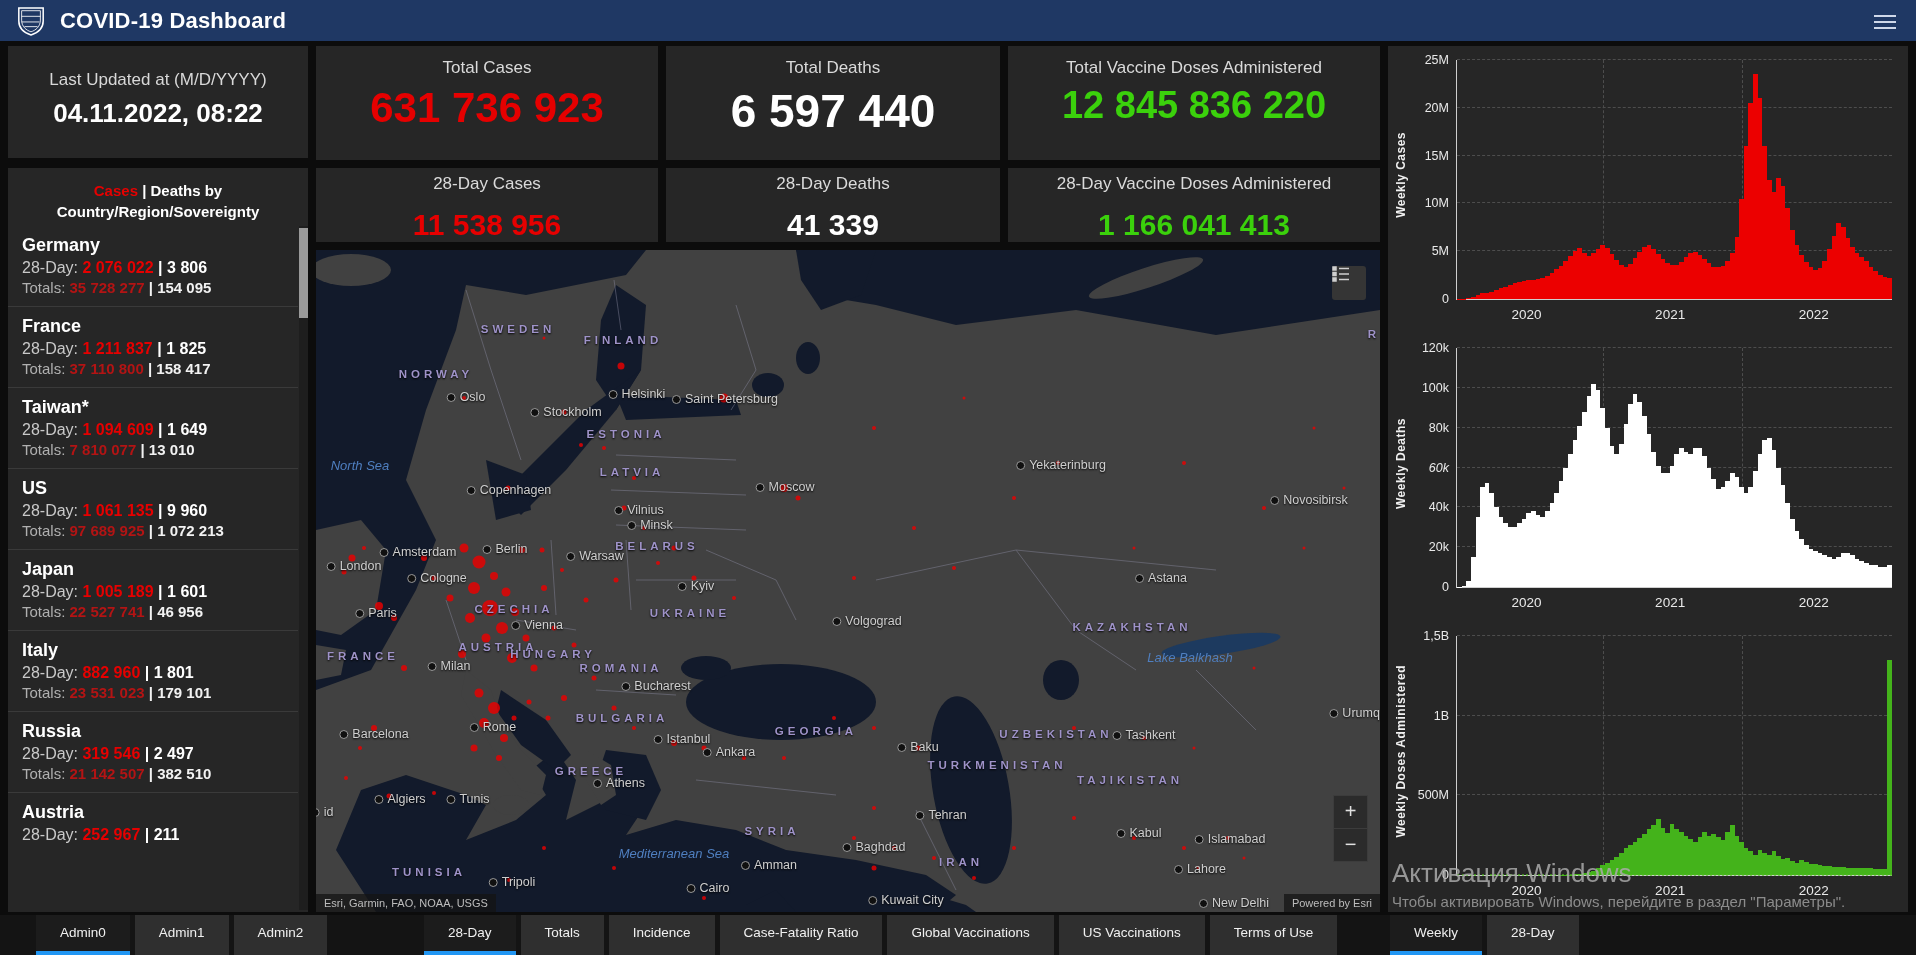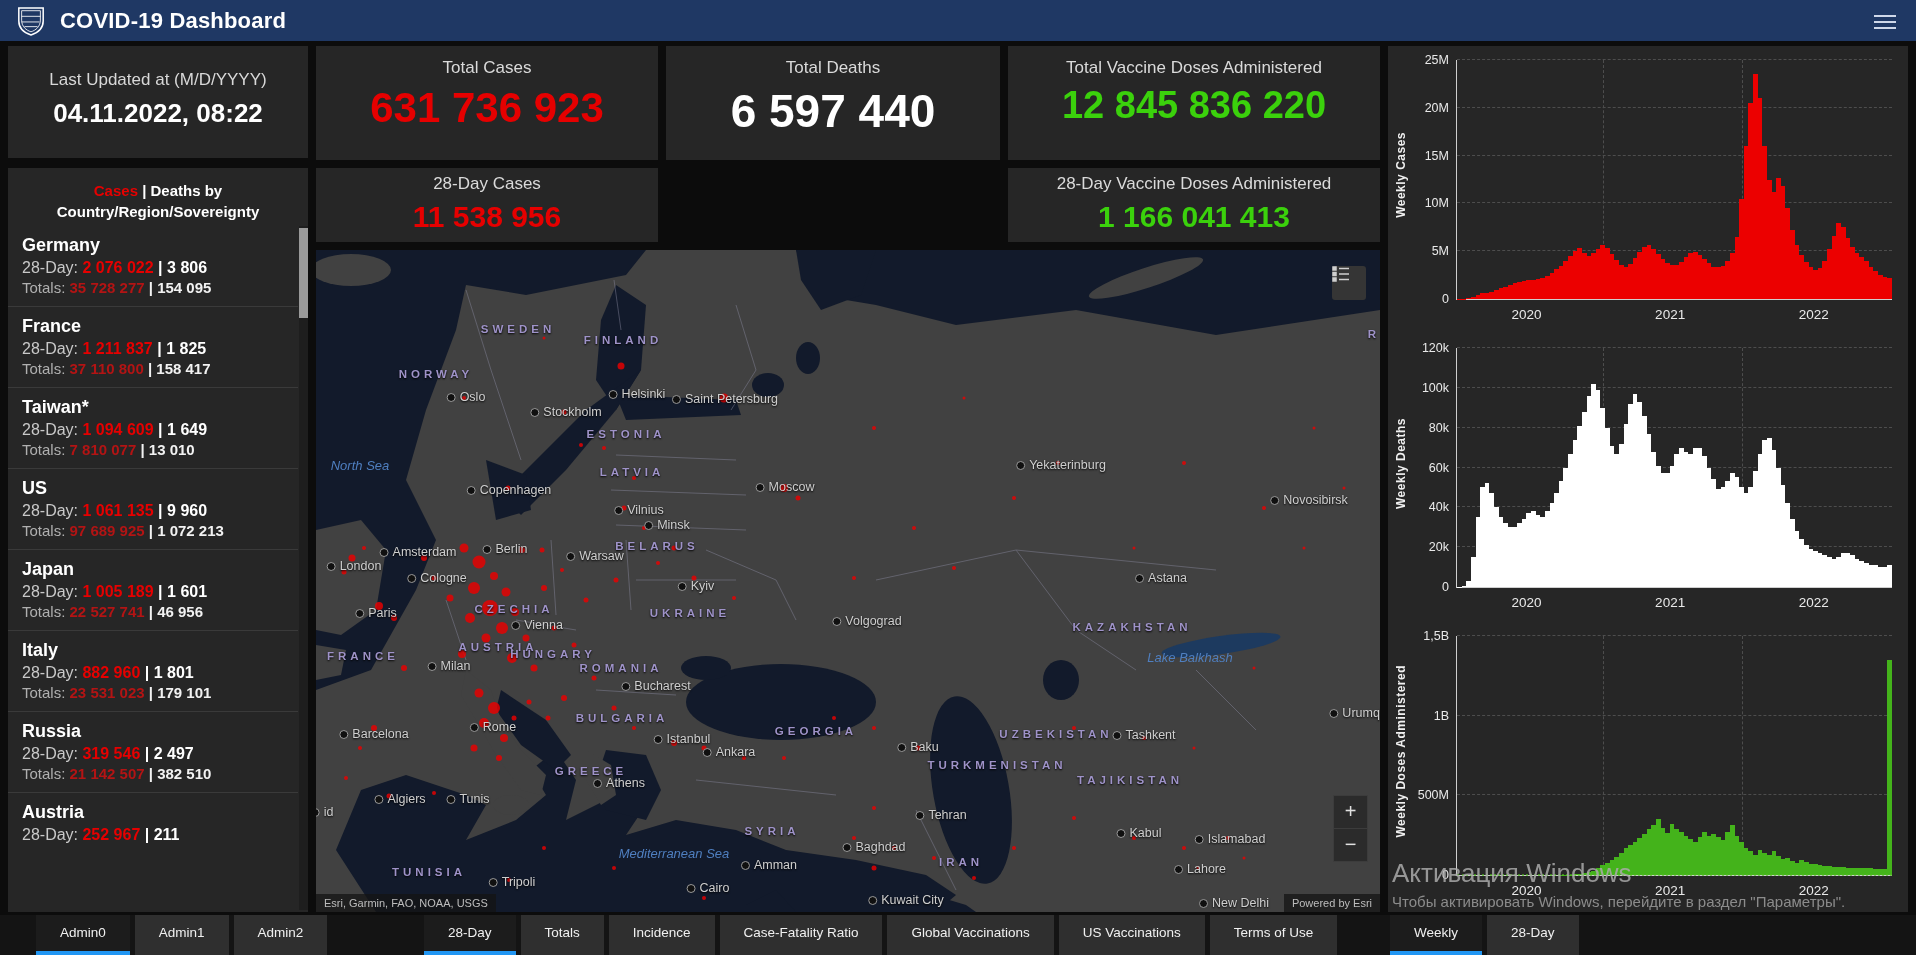--- a/index.html
+++ b/index.html
@@ -50,21 +50,21 @@
   #b-td{left:666px;top:46px;width:334px;height:114px;}
   #b-tv{left:1008px;top:46px;width:372px;height:114px;}
   #b-tc .s-value{font-size:42px;}
   #b-td .s-value{font-size:46px;}
   #b-tv .s-value{font-size:38px;}
   #b-dc,#b-dd,#b-dv{top:168px;height:74px;}
   #b-dc{left:316px;width:342px;}
   #b-dd{left:666px;width:334px;}
   #b-dv{left:1008px;width:372px;}
   #b-dc .s-label,#b-dd .s-label,#b-dv .s-label{margin-top:6px;}
-  #b-dc .s-value,#b-dd .s-value,#b-dv .s-value{font-size:30px;margin-top:6px;}
+  #b-dc .s-value,#b-dd .s-value,#b-dv .s-value{font-size:30px;margin-top:14px;}
 
   
   #map-panel{left:316px;top:250px;width:1064px;height:662px;background:#121a2b;overflow:hidden;cursor:grab;}
   #map-panel svg{position:absolute;left:0;top:0;}
   .bubble{position:absolute;border-radius:50%;background:rgba(235,0,0,.82);transform:translate(-50%,-50%);}
   .lbl-country{position:absolute;color:#9f93c9;font-size:11.5px;font-weight:bold;letter-spacing:4px;transform:translate(-50%,-50%);white-space:nowrap;text-shadow:0 1px 2px #000;}
   .lbl-sea{position:absolute;color:#4f7fc0;font-size:13px;font-style:italic;transform:translate(-50%,-50%);white-space:nowrap;}
   .city{position:absolute;transform:translate(-50%,-50%);white-space:nowrap;display:flex;align-items:center;gap:4px;}
   .city .cdot{width:7px;height:7px;border-radius:50%;background:#101010;border:1px solid #9a9a9a;flex:0 0 auto;}
   .city .ctxt{color:#cfcfcf;font-size:12.5px;text-shadow:0 1px 2px #000;}
@@ -184,20 +184,24 @@
     <div class="s-label">Total Deaths</div>
     <div class="s-value v-white">6 597 440</div>
   </div>
   <div class="stat" id="b-tv">
     <div class="s-label">Total Vaccine Doses Administered</div>
     <div class="s-value v-green">12 845 836 220</div>
   </div>
   <div class="stat" id="b-dc">
     <div class="s-label">28-Day Cases</div>
     <div class="s-value v-red">11 538 956</div>
+  </div>
+  <div class="stat" id="b-dd">
+    <div class="s-label">28-Day Deaths</div>
+    <div class="s-value v-white">41 339</div>
   </div>
   <div class="stat" id="b-dv">
     <div class="s-label">28-Day Vaccine Doses Administered</div>
     <div class="s-value v-green">1 166 041 413</div>
   </div>
 
   <div class="panel" id="map-panel">
     <svg width="1064" height="662" viewBox="0 0 1064 662">
 
       <rect x="0" y="0" width="1064" height="662" fill="#414141"></rect>
@@ -420,21 +424,21 @@
           <span class="ctxt">Yekaterinburg</span>
         </span>
         <span class="city" style="left: 993px; top: 250px;">
           <span class="cdot"></span>
           <span class="ctxt">Novosibirsk</span>
         </span>
         <span class="city" style="left: 323px; top: 260px;">
           <span class="cdot"></span>
           <span class="ctxt">Vilnius</span>
         </span>
-        <span class="city" style="left: 351px; top: 275px; justify-content: flex-end;">
+        <span class="city" style="left: 334px; top: 275px; justify-content: flex-end;">
           <span class="cdot"></span>
           <span class="ctxt">Minsk</span>
         </span>
         <span class="city" style="left: 189px; top: 299px;">
           <span class="cdot"></span>
           <span class="ctxt">Berlin</span>
         </span>
         <span class="city" style="left: 279px; top: 306px;">
           <span class="cdot"></span>
           <span class="ctxt">Warsaw</span>
@@ -709,21 +713,21 @@
           <span>Weekly Deaths</span>
         </div>
         <div class="plot">
           <div class="gline" style="bottom: 100%;"></div>
           <span class="ytick" style="bottom: 100%;">120k</span>
           <div class="gline" style="bottom: 83.3%;"></div>
           <span class="ytick" style="bottom: 83.3%;">100k</span>
           <div class="gline" style="bottom: 66.7%;"></div>
           <span class="ytick" style="bottom: 66.7%;">80k</span>
           <div class="gline" style="bottom: 50%;"></div>
-          <span class="ytick" style="bottom: 50%;">60k</span>
+          <span class="ytick" style="bottom: 50%; font-style: italic;">60k</span>
           <div class="gline" style="bottom: 33.3%;"></div>
           <span class="ytick" style="bottom: 33.3%;">40k</span>
           <div class="gline" style="bottom: 16.7%;"></div>
           <span class="ytick" style="bottom: 16.7%;">20k</span>
           <span class="ytick" style="bottom: 0%;">0</span>
           <div class="gvline" style="left: 33.5%;"></div>
           <div class="gvline" style="left: 65.5%;"></div>
           <div class="bars">
             <div class="bar" style="height: 0.0833333%; background: rgb(255, 255, 255);"></div>
             <div class="bar" style="height: 0.416667%; background: rgb(255, 255, 255);"></div>

